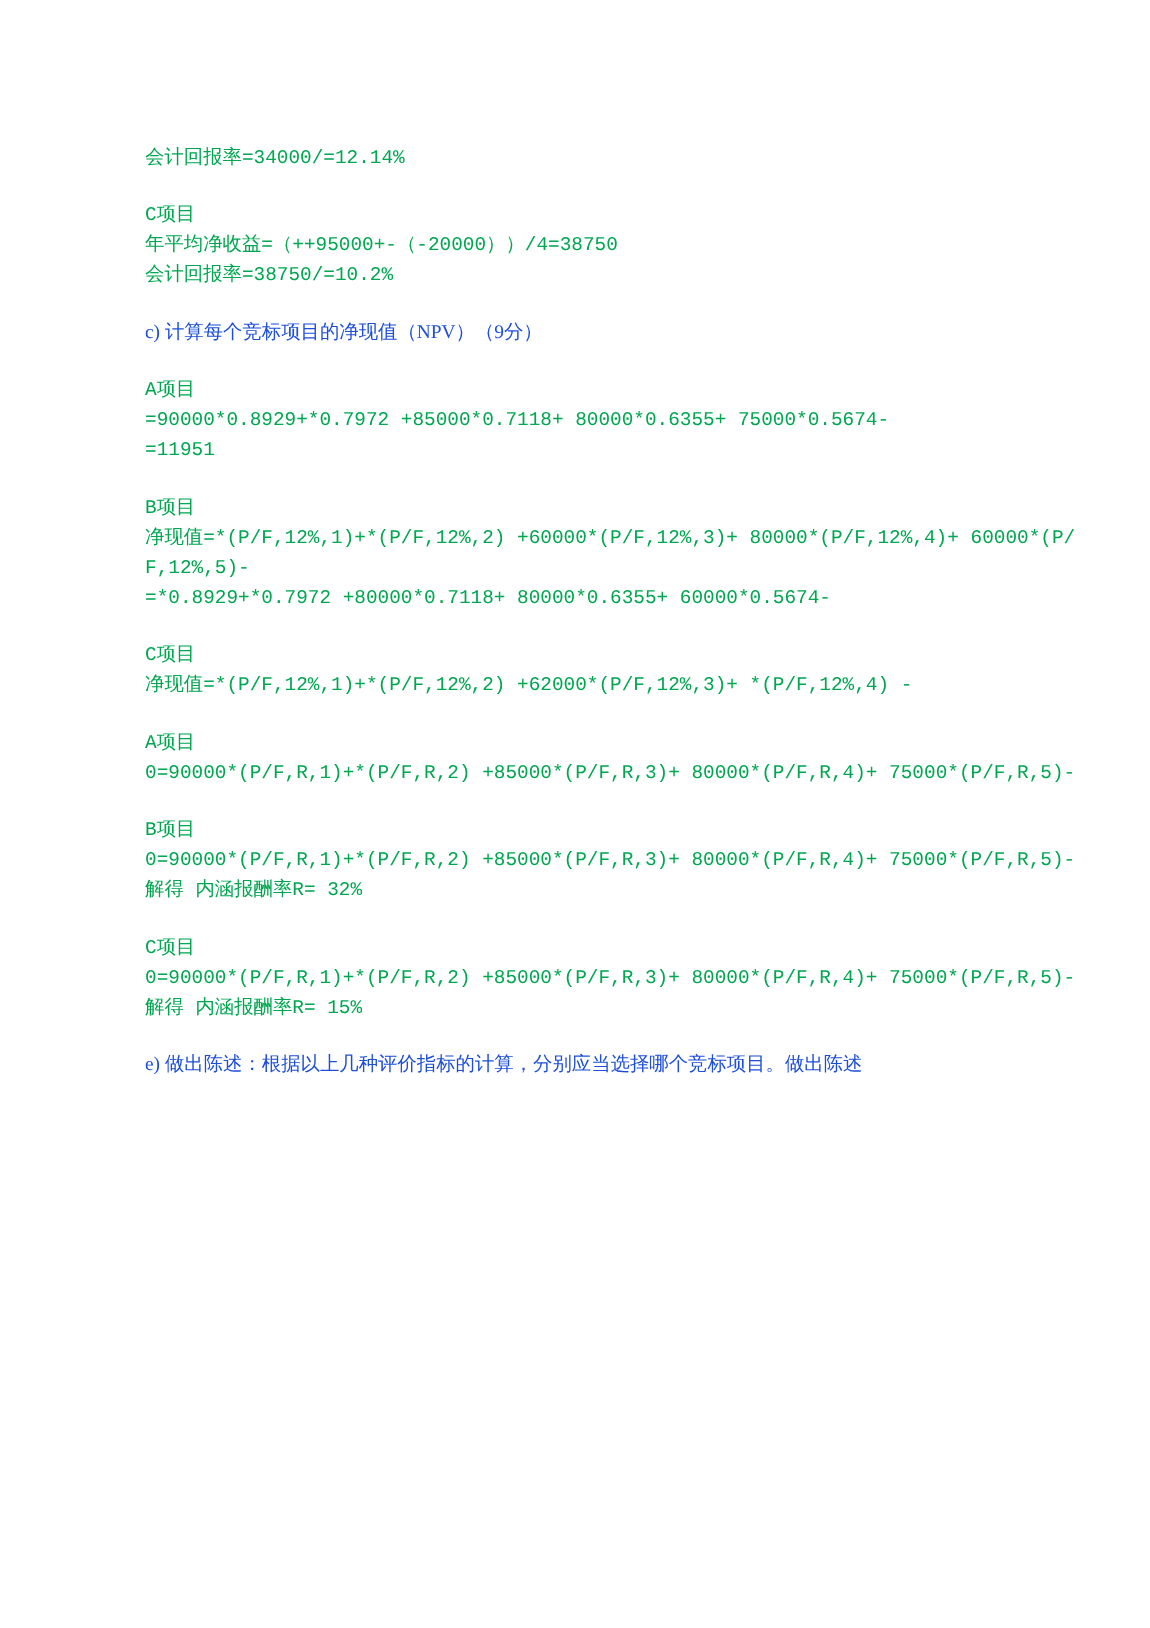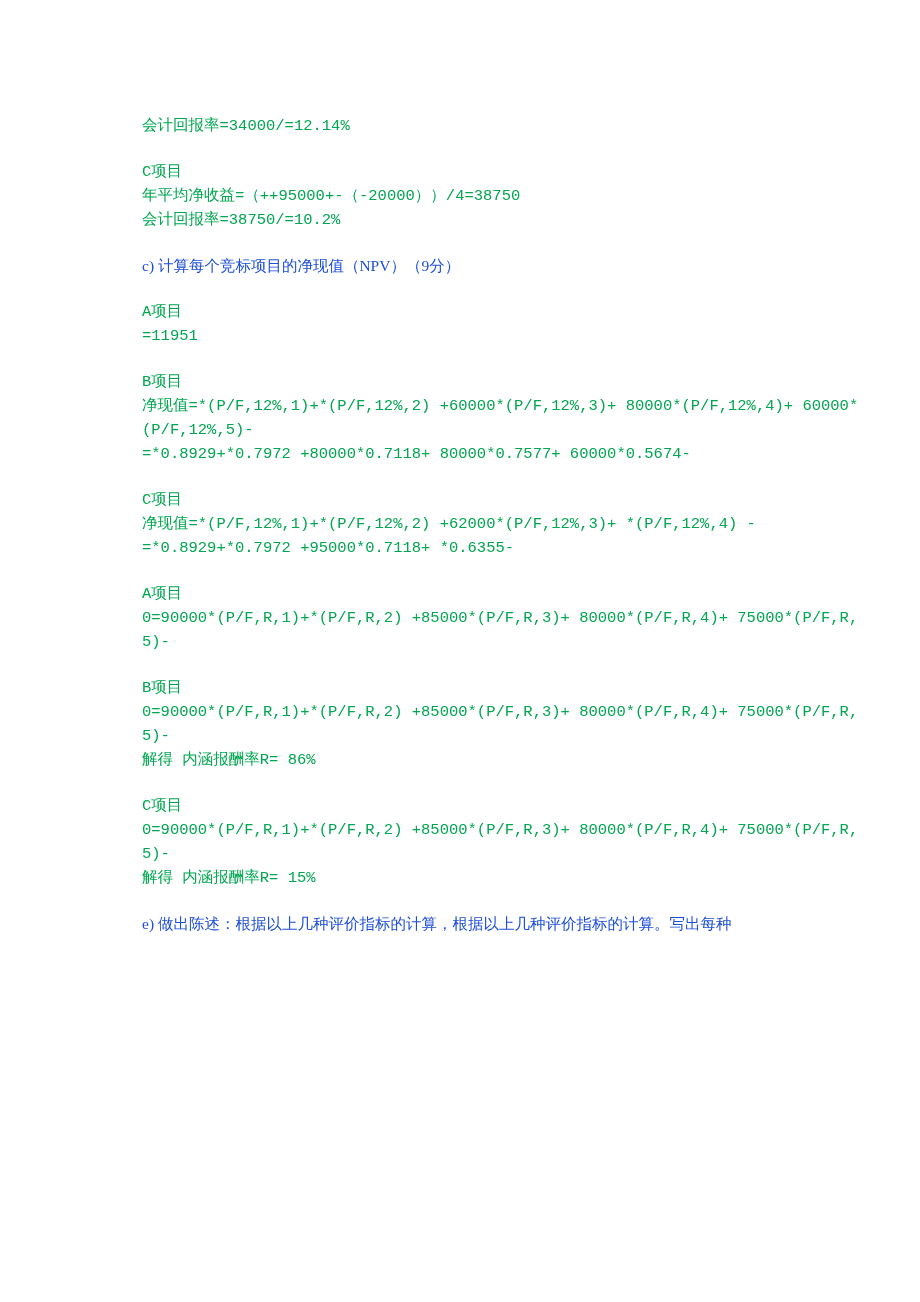--- a/index.html
+++ b/index.html
@@ -7,21 +7,20 @@
     padding: 0;
     background: #ffffff;
     font-family: "SimSun", "宋体", serif;
     font-size: 15.5px;
     line-height: 1.55;
     color: #000000;
     width: 920px;
   }
   .page {
     padding: 114px 52px 60px 116px;
-    margin-left: 26px;
   }
   .answer {
     color: #00a650;
     font-family: "SimSun", "宋体", "Courier New", monospace;
   }
   .question {
     color: #1d4ed8;
   }
   .block {
     margin-bottom: 22px;
@@ -42,46 +41,46 @@
       <div class="block">
         <div class="line answer">C项目</div>
         <div class="line answer">年平均净收益=（++95000+-（-20000））/4=38750</div>
         <div class="line answer">会计回报率=38750/=10.2%</div>
       </div>
       <div class="block">
         <div class="line question">c) 计算每个竞标项目的净现值（NPV）（9分）</div>
       </div>
       <div class="block">
         <div class="line answer">A项目</div>
+        <div class="line answer">=90000*0.8929+*0.7972 +85000*0.7118+ 80000*0.6355+ 75000*0.5674-</div>
         <div class="line answer">=11951</div>
       </div>
       <div class="block">
         <div class="line answer">B项目</div>
         <div class="line answer">净现值=*(P/F,12%,1)+*(P/F,12%,2) +60000*(P/F,12%,3)+ 80000*(P/F,12%,4)+ 60000*(P/F,12%,5)-</div>
-        <div class="line answer">=*0.8929+*0.7972 +80000*0.7118+ 80000*0.7577+ 60000*0.5674-</div>
+        <div class="line answer">=*0.8929+*0.7972 +80000*0.7118+ 80000*0.6355+ 60000*0.5674-</div>
       </div>
       <div class="block">
         <div class="line answer">C项目</div>
         <div class="line answer">净现值=*(P/F,12%,1)+*(P/F,12%,2) +62000*(P/F,12%,3)+ *(P/F,12%,4) -</div>
-        <div class="line answer">=*0.8929+*0.7972 +95000*0.7118+ *0.6355-</div>
       </div>
       <div class="block">
         <div class="line answer">A项目</div>
         <div class="line answer">0=90000*(P/F,R,1)+*(P/F,R,2) +85000*(P/F,R,3)+ 80000*(P/F,R,4)+ 75000*(P/F,R,5)-</div>
       </div>
       <div class="block">
         <div class="line answer">B项目</div>
         <div class="line answer">0=90000*(P/F,R,1)+*(P/F,R,2) +85000*(P/F,R,3)+ 80000*(P/F,R,4)+ 75000*(P/F,R,5)-</div>
-        <div class="line answer">解得 内涵报酬率R= 86%</div>
+        <div class="line answer">解得 内涵报酬率R= 32%</div>
       </div>
       <div class="block">
         <div class="line answer">C项目</div>
         <div class="line answer">0=90000*(P/F,R,1)+*(P/F,R,2) +85000*(P/F,R,3)+ 80000*(P/F,R,4)+ 75000*(P/F,R,5)-</div>
         <div class="line answer">解得 内涵报酬率R= 15%</div>
       </div>
       <div class="block">
         <div class="line "></div>
       </div>
       <div class="block">
-        <div class="line question">e) 做出陈述：根据以上几种评价指标的计算，根据以上几种评价指标的计算。写出每种</div>
+        <div class="line question">e) 做出陈述：根据以上几种评价指标的计算，分别应当选择哪个竞标项目。做出陈述</div>
       </div>
     </div>
 </div>
 
 </body></html>

